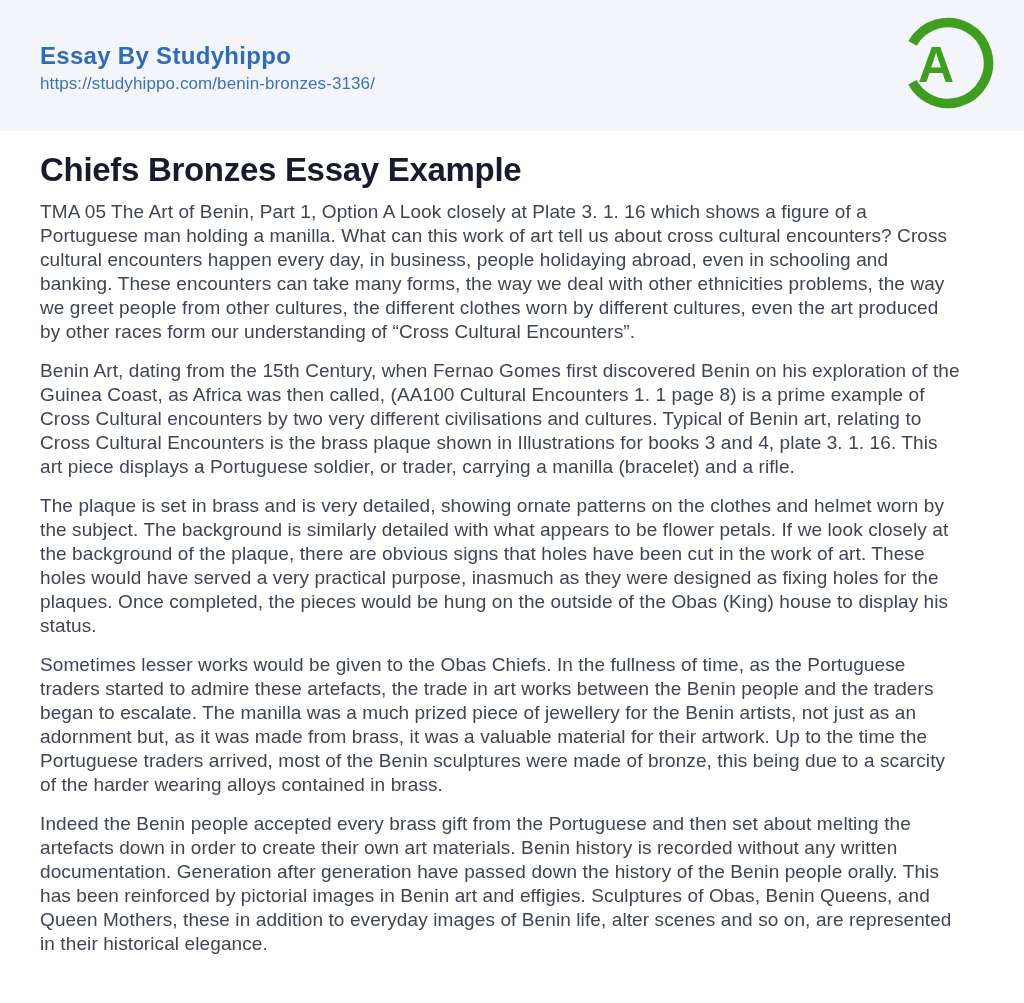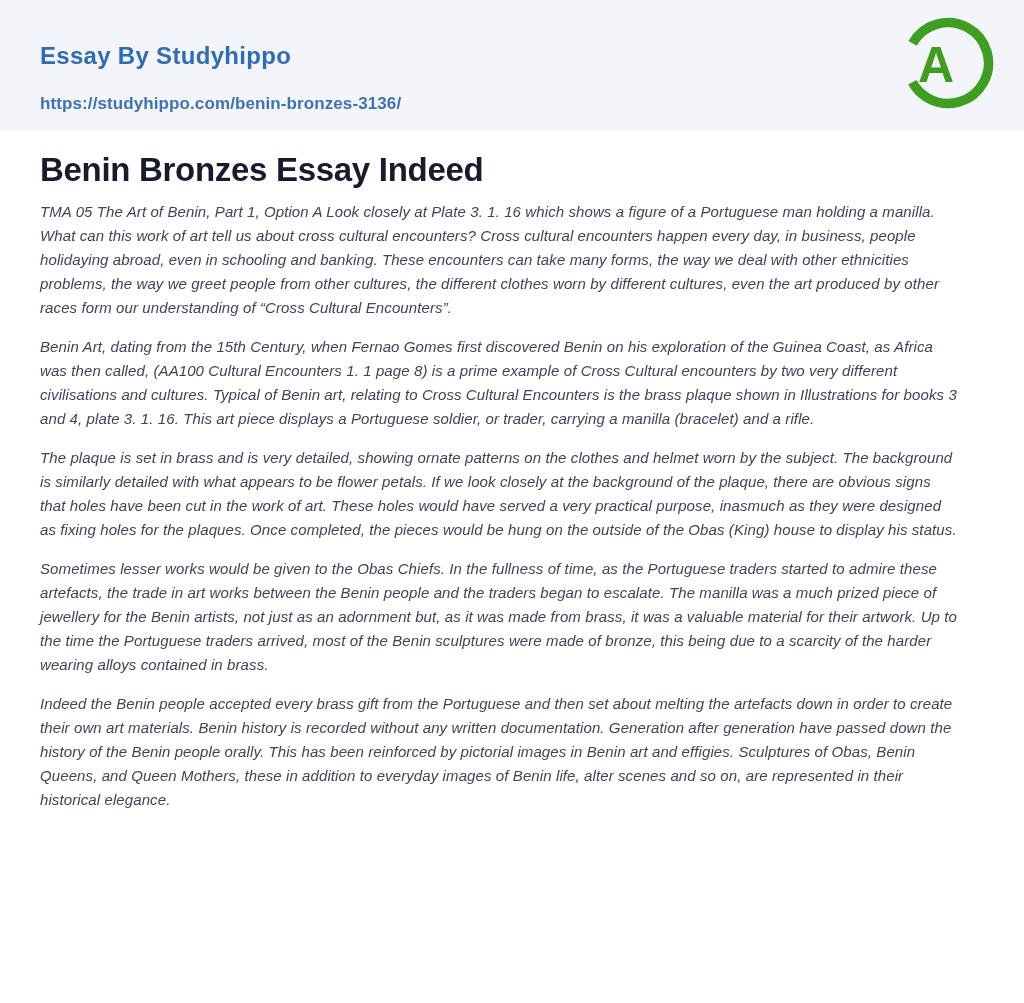--- a/index.html
+++ b/index.html
@@ -24,23 +24,23 @@
   }
   .byline {
     margin-top: 42px;
     font-size: 24px;
     font-weight: 700;
     letter-spacing: 0.3px;
     color: var(--link-blue, #2e6cb5);
   }
   .url {
     display: block;
-    margin-top: 24px;
+    margin-top: 4px;
     font-size: 17px;
-    font-weight: 700;
+    font-weight: 400;
     letter-spacing: 0.1px;
     color: var(--url-blue, #3c73b8);
     text-decoration: none;
     cursor: pointer;
   }
   .logo { margin-top: 17px; width: 92px; height: 92px; }
   .logo circle { stroke: var(--logo-green, #3e9e1f); }
   .logo text {
     fill: var(--logo-green, #3e9e1f);
     font-family: "Liberation Sans", sans-serif;
@@ -53,25 +53,24 @@
   .title {
     margin: 19px 0 10px 0;
     font-size: 33px;
     line-height: 40px;
     font-weight: 800;
     letter-spacing: -0.3px;
     color: var(--title-color, #181b2d);
   }
   .para {
     margin: 0 0 15px 0;
-    font-size: 15px;
+    font-size: 19px;
     line-height: 24px;
     letter-spacing: 0.1px;
     color: var(--body-color, #3f4457);
-    font-style: italic;
   }
 </style>
 </head>
 <body>
 
 <div class="page">
 
   <header class="header">
     <div class="header-text">
       <div class="byline">Essay By Studyhippo</div>
@@ -80,21 +79,21 @@
 
     <div class="logo">
       <svg width="92" height="92" viewBox="0 0 92 92" aria-hidden="true">
         <circle cx="46" cy="46" r="40.5" fill="none" stroke-width="9.5" stroke-dasharray="213.5 41" transform="rotate(209 46 46)"></circle>
         <text x="16" y="65">A</text>
       </svg>
     </div>
   </header>
 
   <main class="content">
-    <h1 class="title">Benin Bronzes Essay Indeed</h1>
+    <h1 class="title">Chiefs Bronzes Essay Example</h1>
 
     <p class="para">TMA 05 The Art of Benin, Part 1, Option A Look closely at Plate 3. 1. 16 which shows a figure of a Portuguese man holding a manilla. What can this work of art tell us about cross cultural encounters? Cross cultural encounters happen every day, in business, people holidaying abroad, even in schooling and banking. These encounters can take many forms, the way we deal with other ethnicities problems, the way we greet people from other cultures, the different clothes worn by different cultures, even the art produced by other races form our understanding of “Cross Cultural Encounters”.</p>
     <p class="para">Benin Art, dating from the 15th Century, when Fernao Gomes first discovered Benin on his exploration of the Guinea Coast, as Africa was then called, (AA100 Cultural Encounters 1. 1 page 8) is a prime example of Cross Cultural encounters by two very different civilisations and cultures. Typical of Benin art, relating to Cross Cultural Encounters is the brass plaque shown in Illustrations for books 3 and 4, plate 3. 1. 16. This art piece displays a Portuguese soldier, or trader, carrying a manilla (bracelet) and a rifle.</p>
     <p class="para">The plaque is set in brass and is very detailed, showing ornate patterns on the clothes and helmet worn by the subject. The background is similarly detailed with what appears to be flower petals. If we look closely at the background of the plaque, there are obvious signs that holes have been cut in the work of art. These holes would have served a very practical purpose, inasmuch as they were designed as fixing holes for the plaques. Once completed, the pieces would be hung on the outside of the Obas (King) house to display his status.</p>
     <p class="para">Sometimes lesser works would be given to the Obas Chiefs. In the fullness of time, as the Portuguese traders started to admire these artefacts, the trade in art works between the Benin people and the traders began to escalate. The manilla was a much prized piece of jewellery for the Benin artists, not just as an adornment but, as it was made from brass, it was a valuable material for their artwork. Up to the time the Portuguese traders arrived, most of the Benin sculptures were made of bronze, this being due to a scarcity of the harder wearing alloys contained in brass.</p>
     <p class="para">Indeed the Benin people accepted every brass gift from the Portuguese and then set about melting the artefacts down in order to create their own art materials. Benin history is recorded without any written documentation. Generation after generation have passed down the history of the Benin people orally. This has been reinforced by pictorial images in Benin art and effigies. Sculptures of Obas, Benin Queens, and Queen Mothers, these in addition to everyday images of Benin life, alter scenes and so on, are represented in their historical elegance.</p>
   </main>
 
 </div>
 

